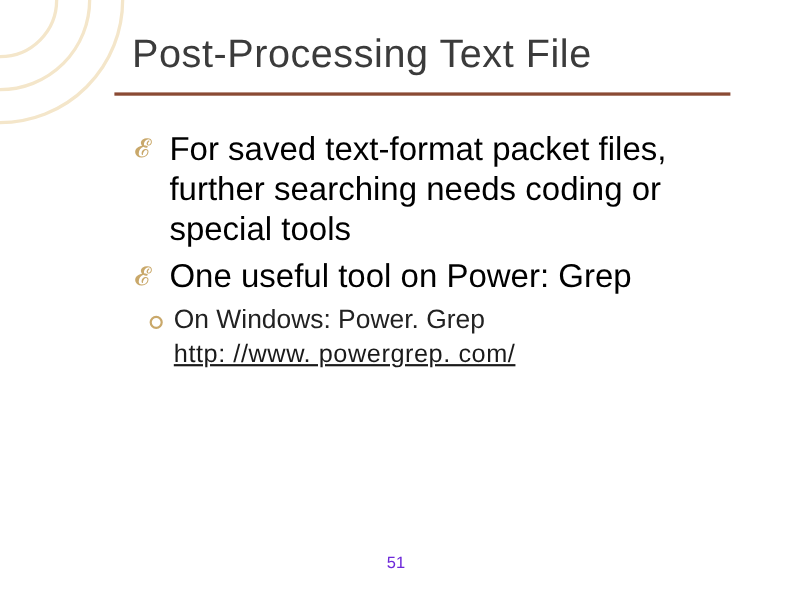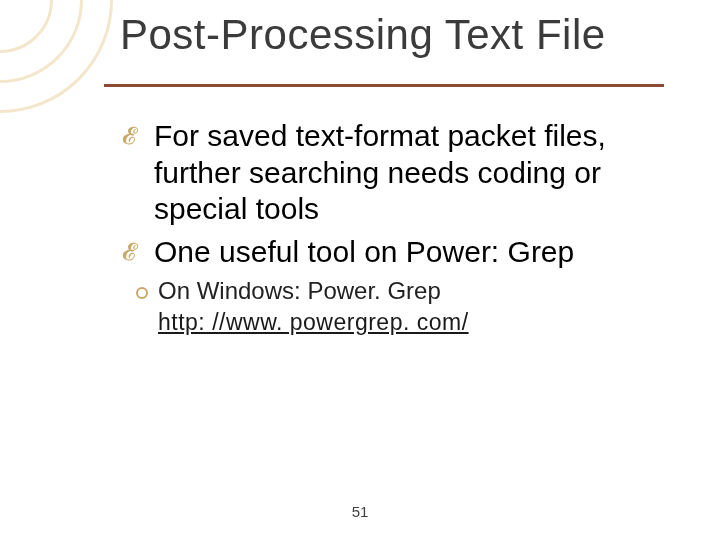--- a/index.html
+++ b/index.html
@@ -28,22 +28,22 @@
     left: 0;
     transform: translate(-50%, -50%);
   }
   .arc1 { width: 220px; height: 220px; }
   .arc2 { width: 160px; height: 160px; }
   .arc3 { width: 100px; height: 100px; }
 
   .title {
     position: absolute;
     left: 120px;
-    top: 11px;
-    font-size: 42px;
+    top: 28px;
+    font-size: 36px;
     color: #3b3b3b;
     letter-spacing: 0.5px;
   }
   .title-underline {
     position: absolute;
     left: 104px;
     top: 84px;
     width: 560px;
     height: 3px;
     background: #8a4a34;
@@ -103,21 +103,21 @@
     text-align: right;
   }
 
   .pagenum {
     position: absolute;
     bottom: 20px;
     left: 0;
     width: 720px;
     text-align: center;
     font-size: 15px;
-    color: #404040;
+    color: #6d28d9;
   }
 </style>
 </head>
 <body>
 
 <div class="slide">
 
   <div class="arc arc1"></div>
   <div class="arc arc2"></div>
   <div class="arc arc3"></div>

